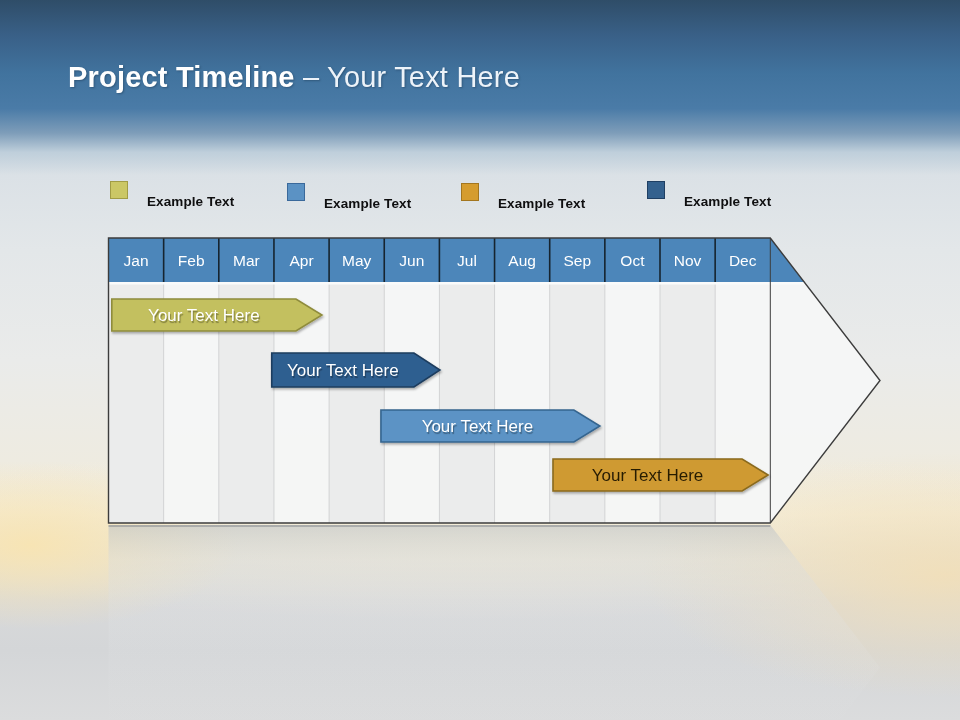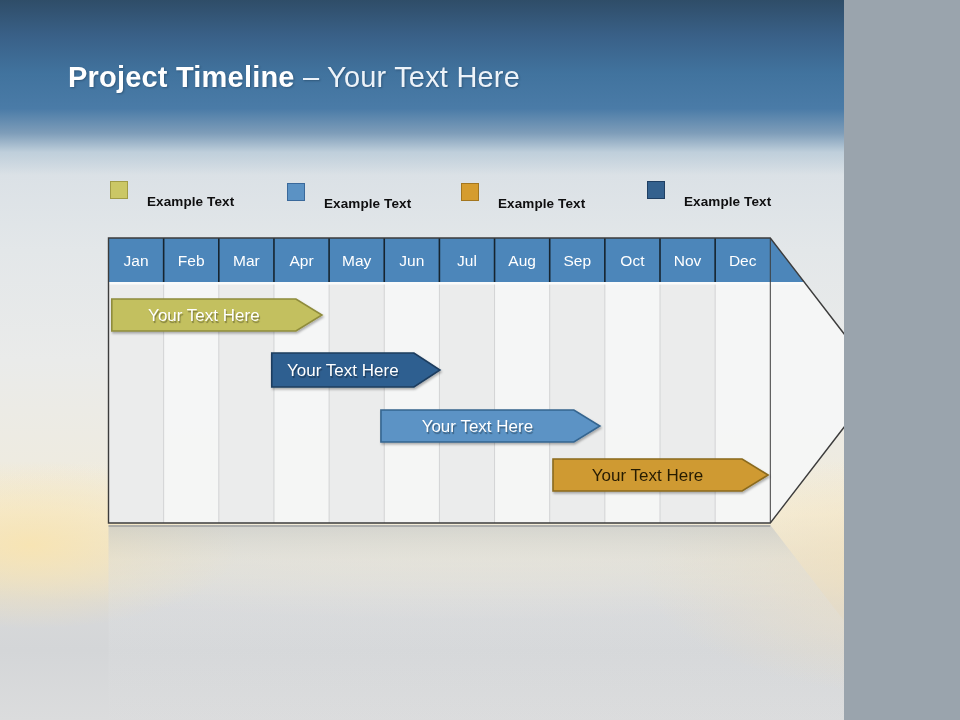--- a/index.html
+++ b/index.html
@@ -1,17 +1,17 @@
 <!DOCTYPE html>
 <html><head>
 <meta charset="utf-8">
 <style>
   html,body{margin:0;padding:0;background:#9aa4ad;}
   .slide{
-    position:relative;width:844px;height:720px;overflow:hidden;
+    position:relative;width:960px;height:720px;overflow:hidden;
     font-family:"Liberation Sans",sans-serif;
     background:#e9eaea;
   }
   
   .bg-photo{
     position:absolute;inset:0;
     background:
       radial-gradient(ellipse 300px 120px at 30px 545px,  rgba(248,228,178,0.95), rgba(248,228,178,0) 70%),
       radial-gradient(ellipse 420px 170px at 945px 575px, rgba(243,223,182,0.85), rgba(243,223,182,0) 72%),
       radial-gradient(ellipse 900px 120px at 480px 530px, rgba(246,238,216,0.70), rgba(246,238,216,0) 75%),

